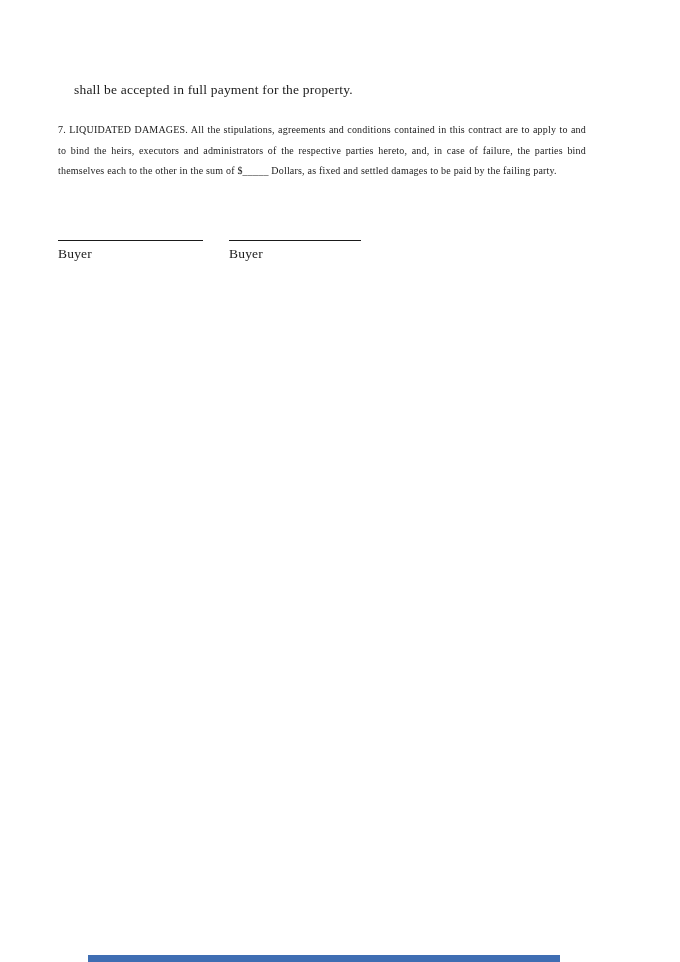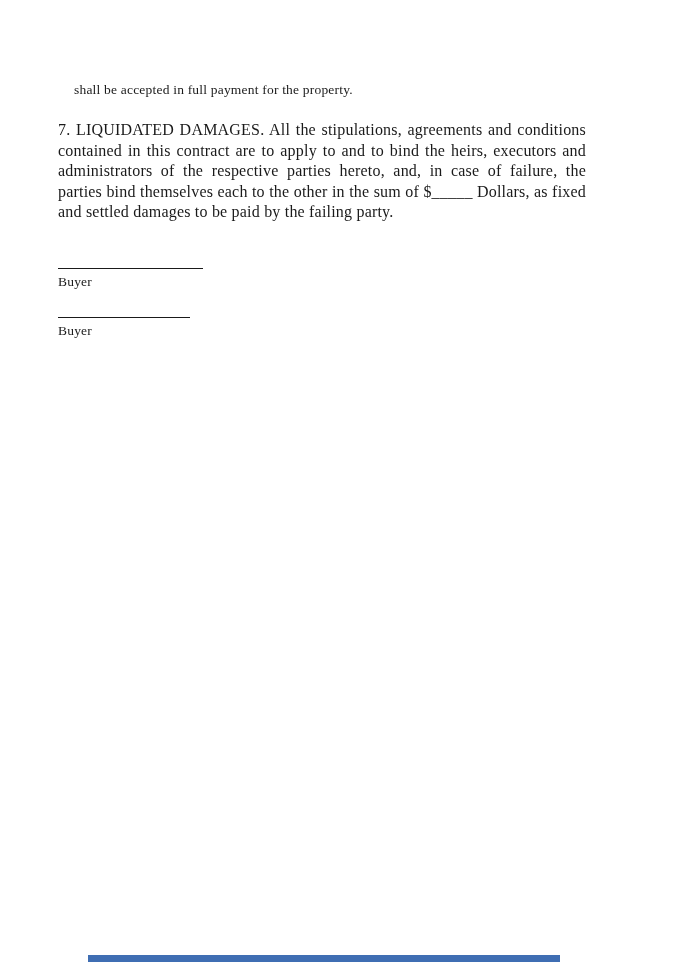--- a/index.html
+++ b/index.html
@@ -23,33 +23,32 @@
     top: 80px;
   }
   .carryover-line {
     font-size: 13.5px;
     line-height: 20px;
     padding-left: 16px;
     margin: 0 0 0 0;
     letter-spacing: 0.2px;
   }
   .clause {
-    font-size: 16px;
+    font-size: 10px;
     line-height: 20.5px;
     margin: 20px 0 0 0;
     text-align: justify;
     text-align-last: left;
     letter-spacing: 0.2px;
   }
   .signature-block {
     display: flex;
     gap: 26px;
-    margin-top: 45px;
+    margin-top: 58px;
     align-items: flex-start;
-    flex-direction: column;
   }
   .signature-slot {
     display: flex;
     flex-direction: column;
   }
   .sig-line {
     border-bottom: 1px solid #1a1a1a;
     height: 0;
     margin-bottom: 4px;
   }

